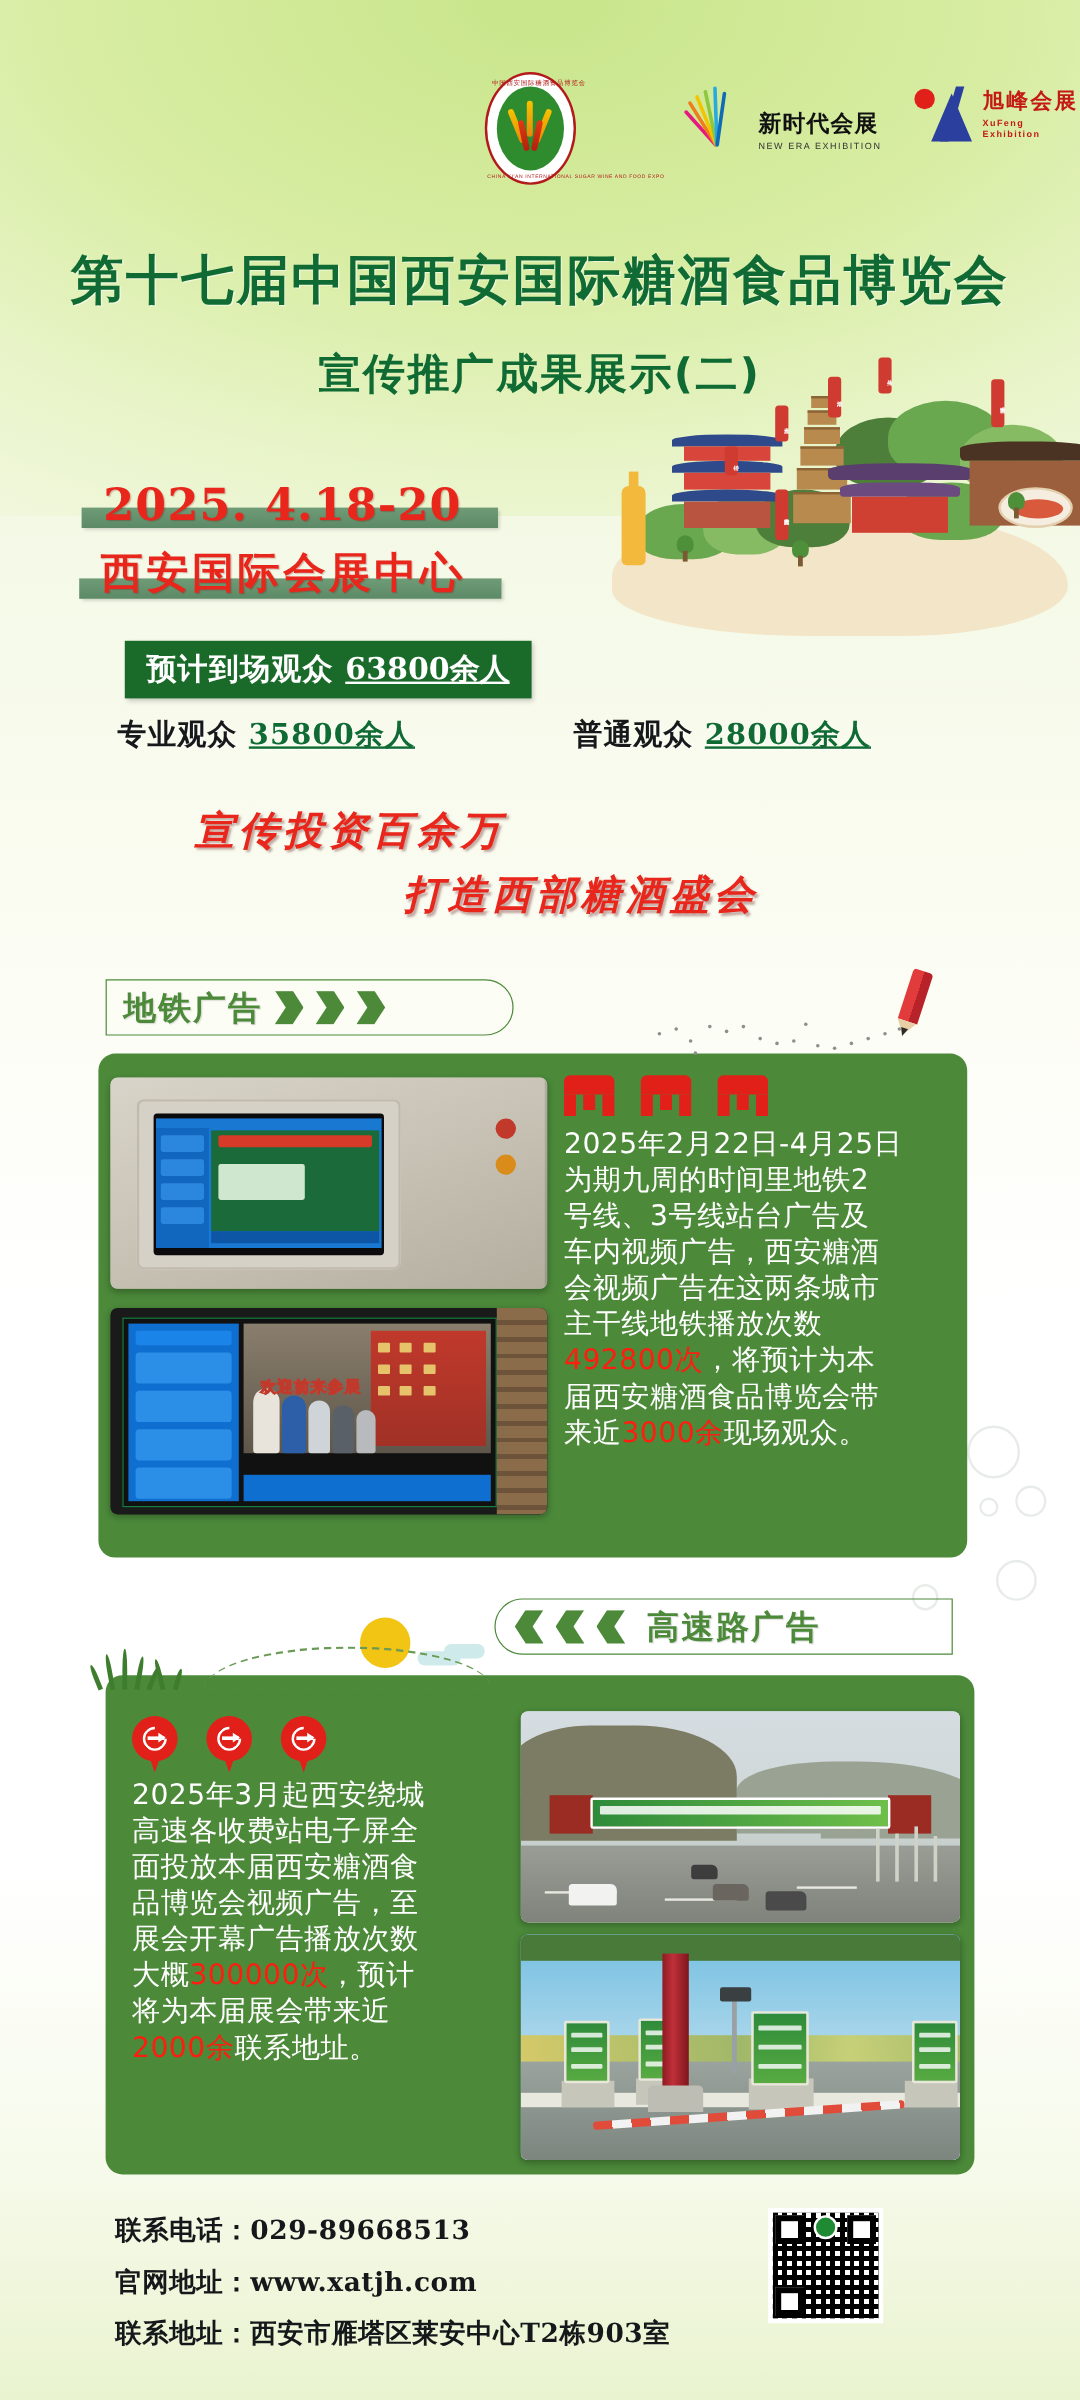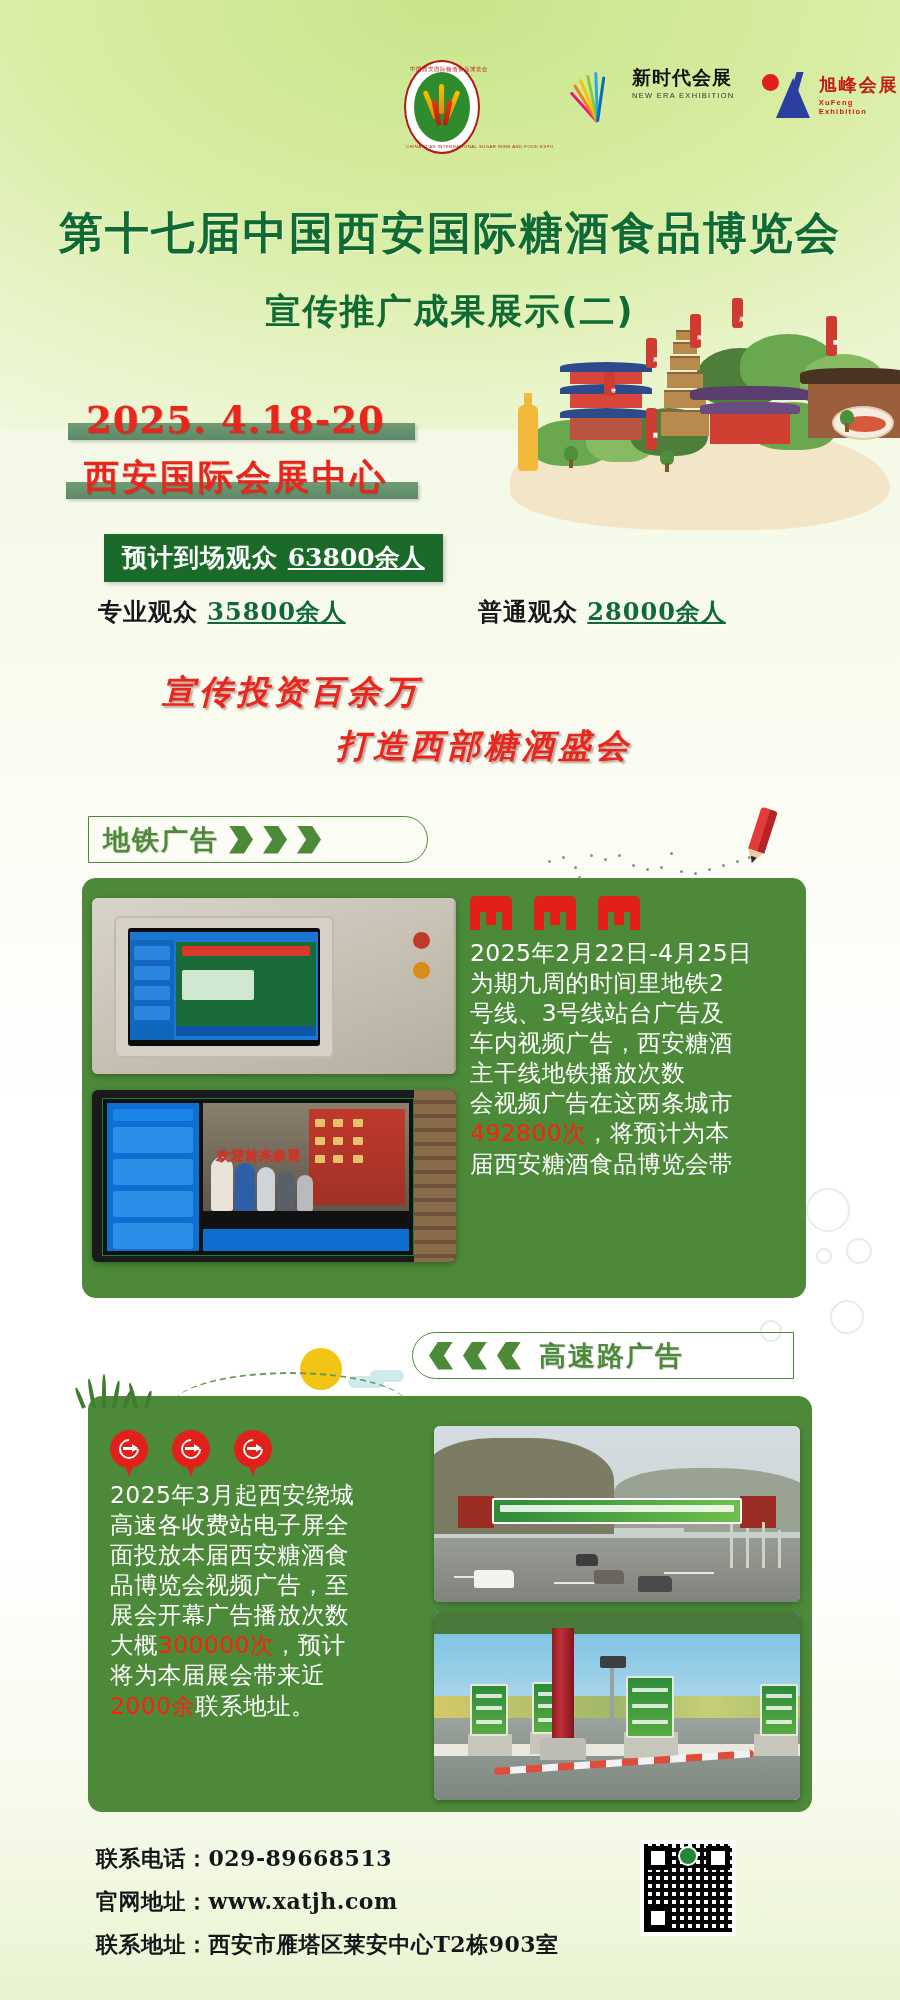--- a/index.html
+++ b/index.html
@@ -43,21 +43,21 @@
   .seal-wheat i:nth-child(4){ left:10px; top:20px; transform:rotate(-12deg); background:linear-gradient(#e03a14,#b3210a); height:26px;}
   .seal-wheat i:nth-child(5){ left:21px; top:20px; transform:rotate(12deg); background:linear-gradient(#e03a14,#b3210a); height:26px;}
   .seal-txt{
     position:absolute; left:0; top:0; width:92px; height:100px; color:#b31a1a;
     font-size:5px; letter-spacing:.5px;
   }
   .seal-txt span{ position:absolute; white-space:nowrap; }
   .seal-cn{ left:14px; top:8px; width:64px; text-align:center; font-size:5.5px; }
   .seal-en{ left:10px; top:86px; width:72px; text-align:center; font-size:4.2px; }
 
-  .logo2 { position:absolute; left:572px; top:10px; display:flex; align-items:flex-start; gap:6px; }
+  .logo2 { position:absolute; left:572px; top:10px; display:flex; align-items:flex-end; gap:6px; }
   .fan { width:54px; height:58px; position:relative; }
   .fan i{ position:absolute; bottom:4px; left:24px; width:3px; height:40px; border-radius:3px; transform-origin:50% 100%; }
   .logo2 .txt-cn{ font-size:19px; font-weight:bold; color:#111; letter-spacing:1px; line-height:1; font-family:"DejaVu Sans",sans-serif;}
   .logo2 .txt-en{ font-size:7.5px; color:#333; letter-spacing:1.3px; margin-top:4px; }
 
   .logo3 { position:absolute; left:760px; top:14px; display:flex; align-items:center; gap:6px; }
   .xf-mark{ position:relative; width:56px; height:48px; }
   .xf-dot{ position:absolute; left:2px; top:2px; width:17px; height:17px; border-radius:50%; background:#e2201a;}
   .xf-a{
     position:absolute; left:16px; bottom:2px; width:0; height:0;
@@ -578,26 +578,29 @@
         <span class="b2"></span>
         <span class="b3"></span>
       </span>
   </div>
 
   <div class="body-text txt-metro">
     <div>2025年2月22日-4月25日</div>
     <div>为期九周的时间里地铁2</div>
     <div>号线、3号线站台广告及</div>
     <div>车内视频广告，西安糖酒</div>
+    <div>会视频广告在这两条城市</div>
     <div>主干线地铁播放次数</div>
-    <div>会视频广告在这两条城市</div>
     <div>
       <span class="hl">492800次</span><span>，将预计为本</span>
     </div>
     <div>届西安糖酒食品博览会带</div>
+    <div>
+      <span>来近</span><span class="hl">3000余</span><span>现场观众。</span>
+    </div>
   </div>
 
   <div class="sec-head sec-hw">
     <span class="chev-l"></span>
     <span class="chev-l"></span>
     <span class="chev-l"></span>
     <span class="label">高速路广告</span>
   </div>
 
   <div class="grass">

